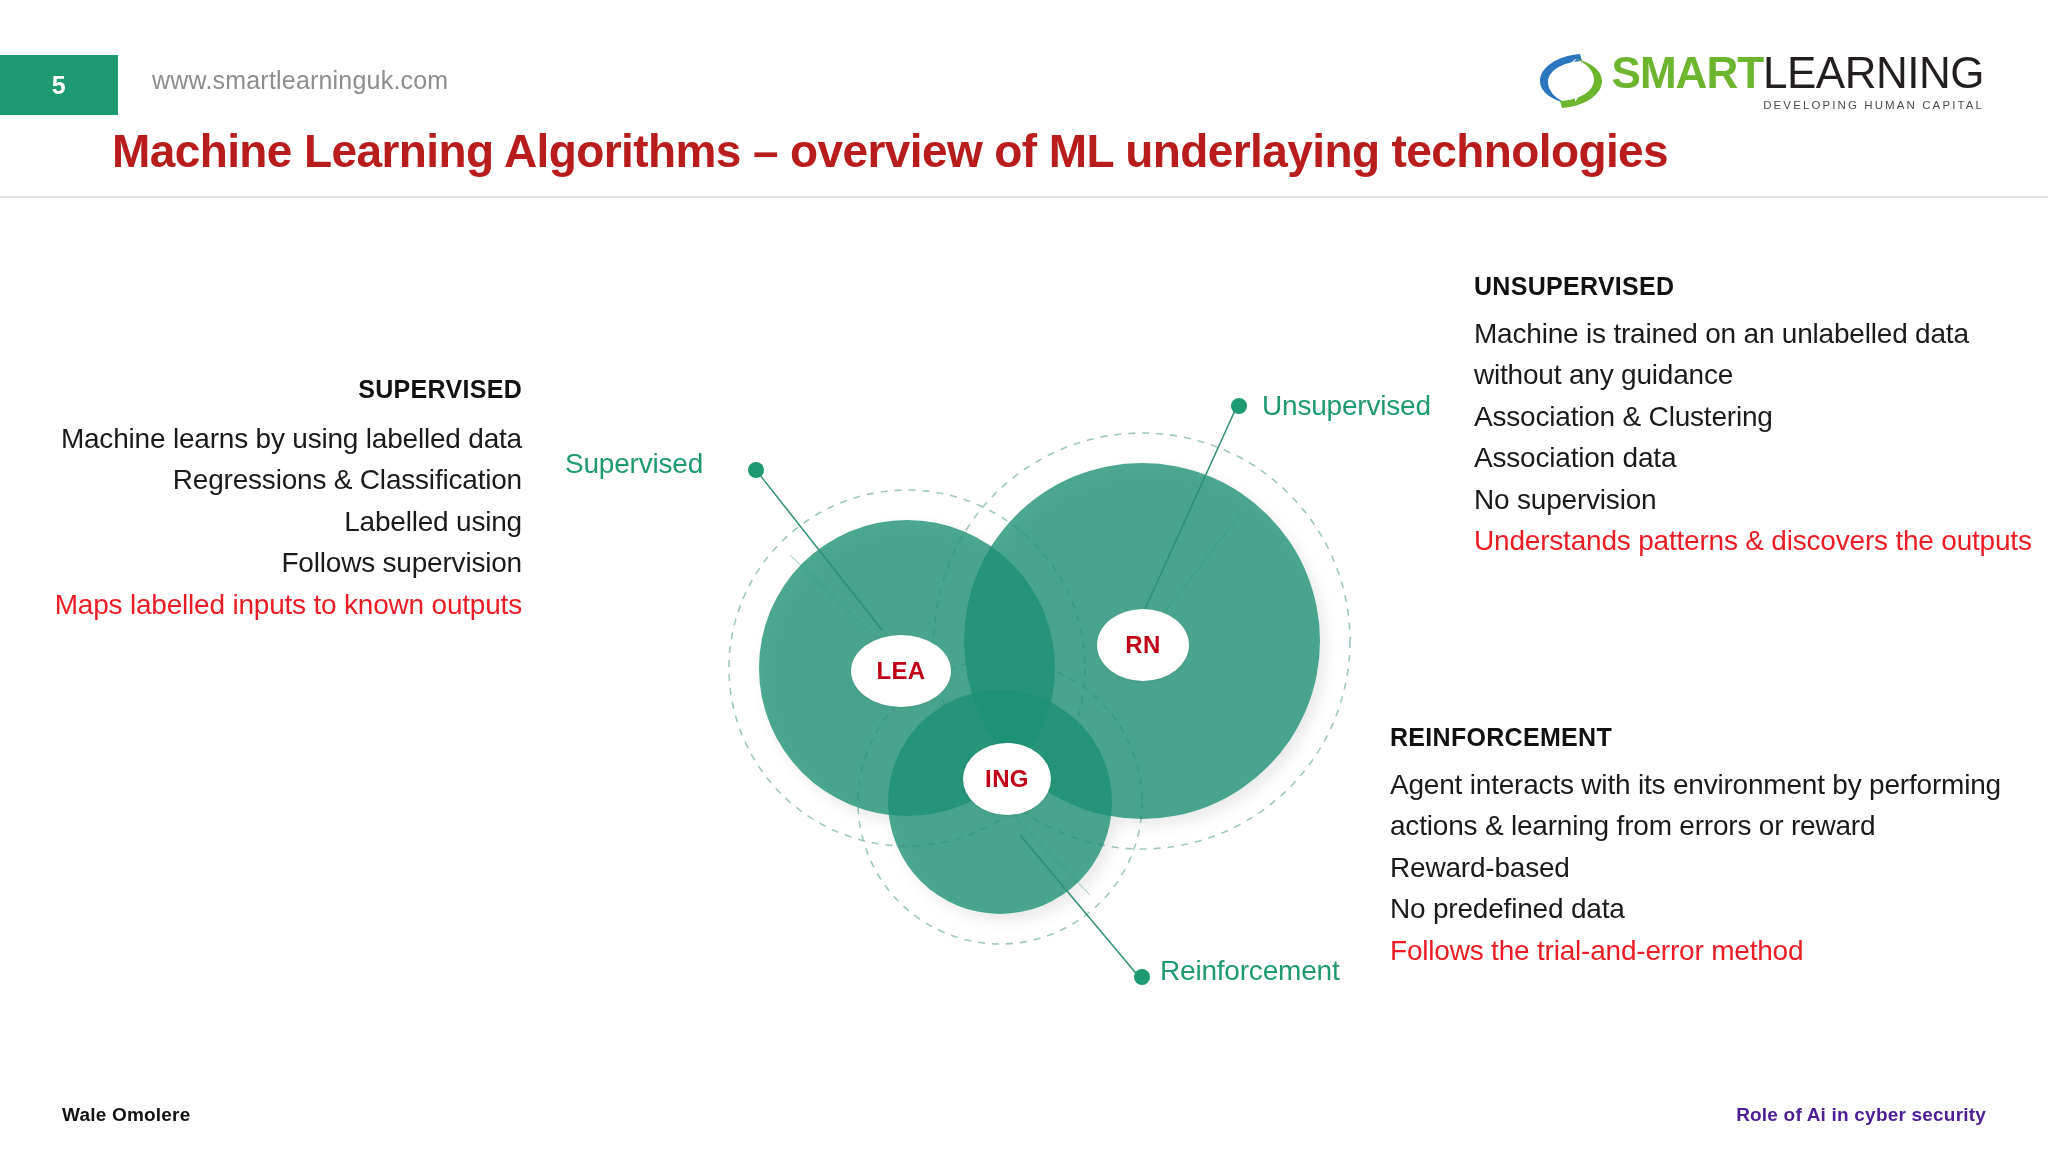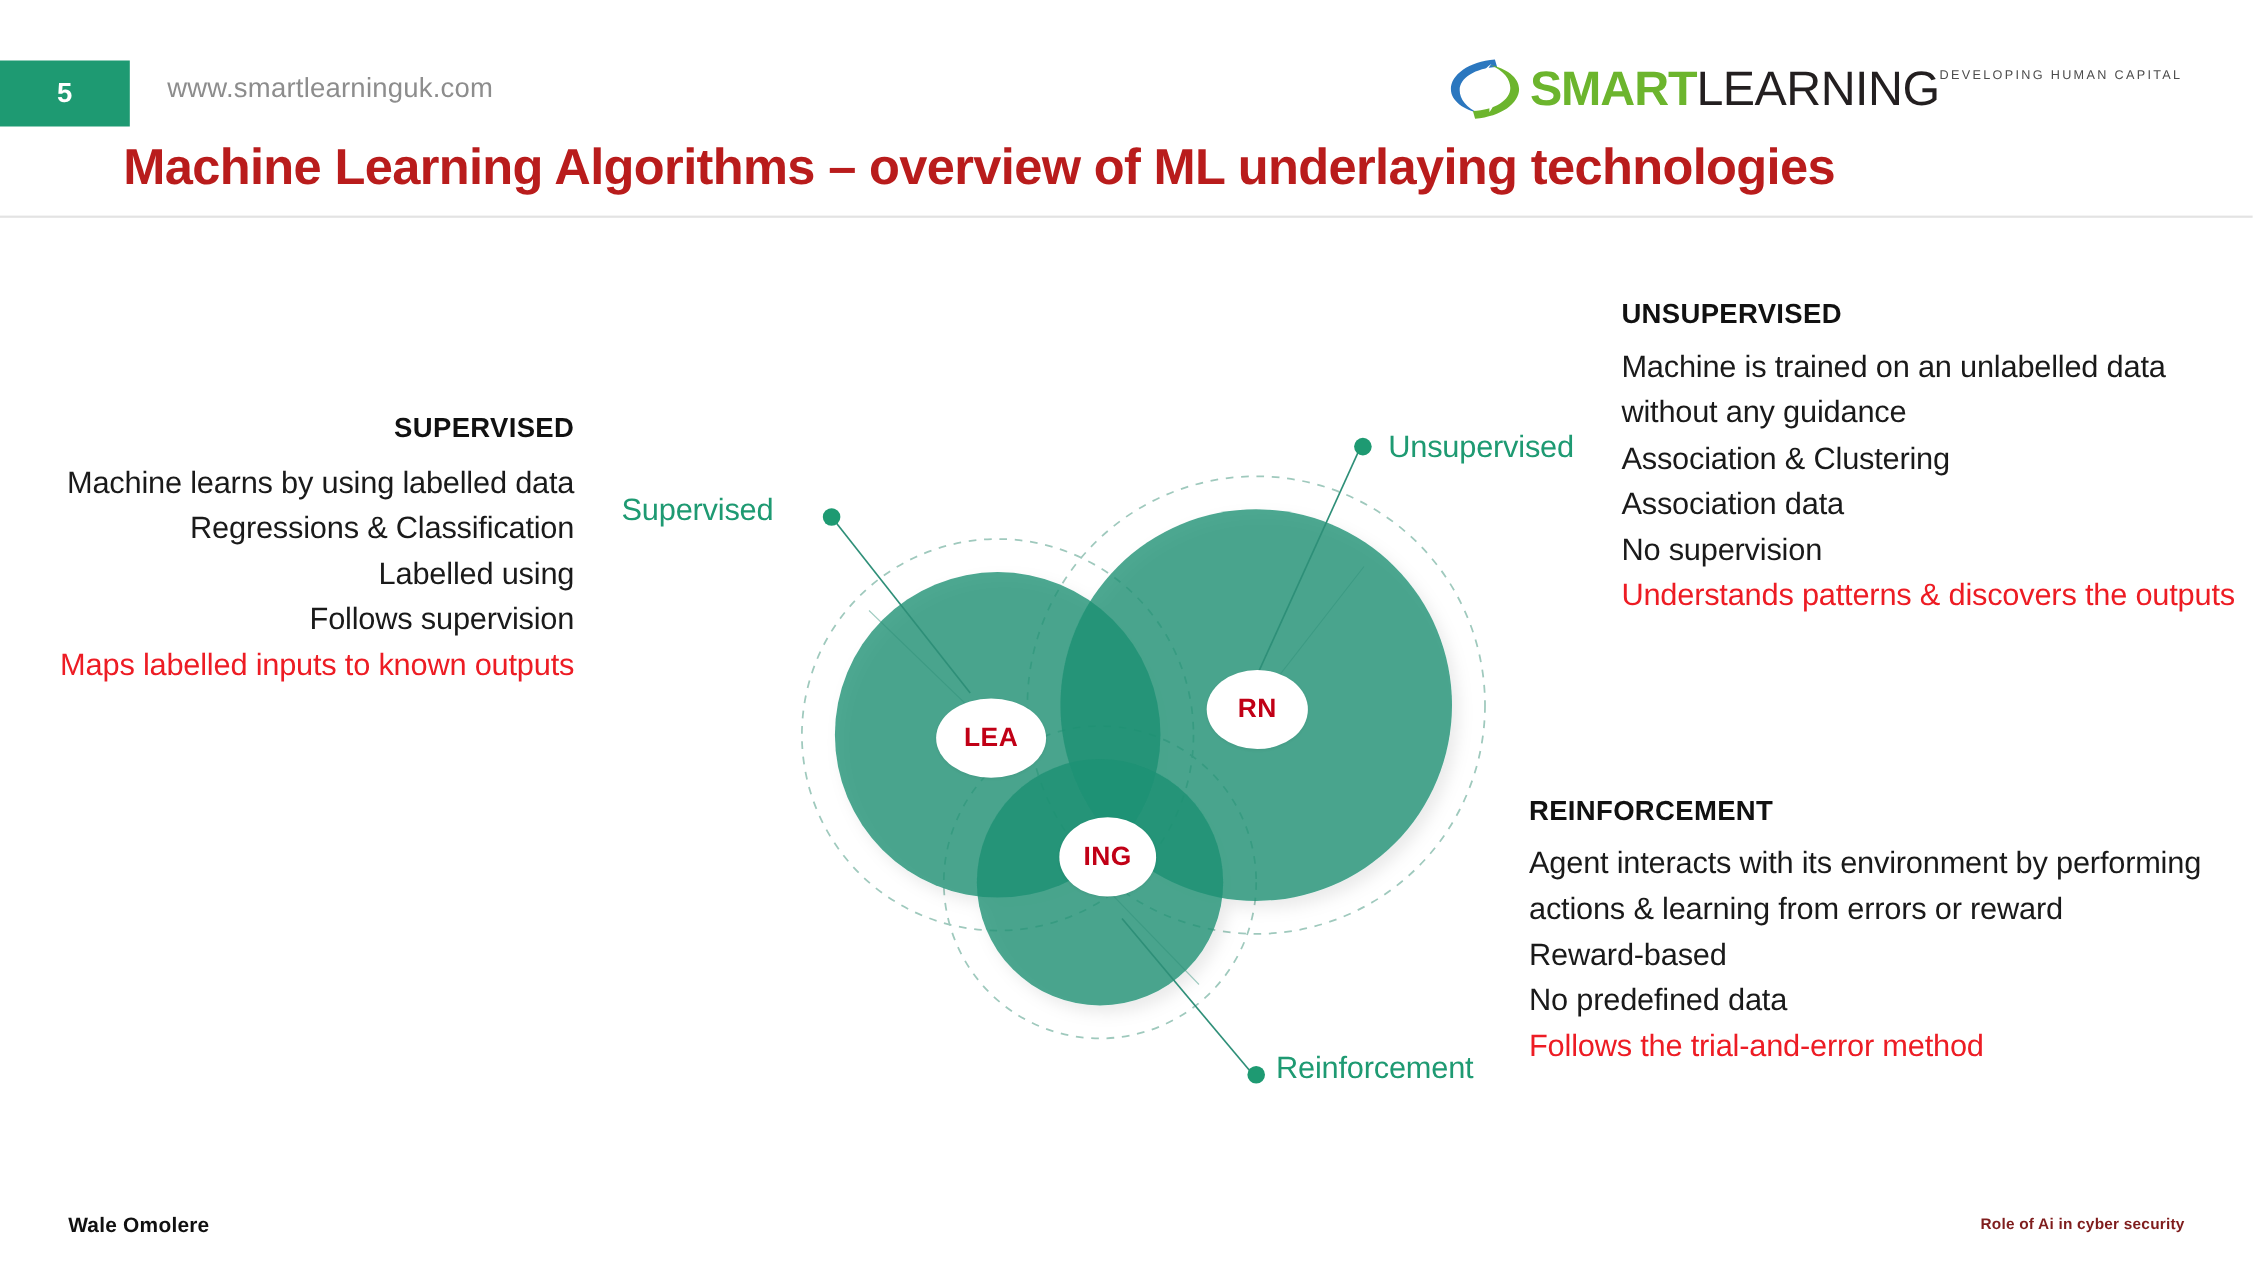--- a/index.html
+++ b/index.html
@@ -20,21 +20,21 @@
     font-size:25px;font-weight:700;letter-spacing:.5px;
   }
   .site-url{
     position:absolute;left:152px;top:66px;
     font-size:25px;color:#8d8d8d;font-weight:400;letter-spacing:.2px;
   }
 
   
   .logo{position:absolute;right:64px;top:44px;height:74px;display:flex;align-items:center;}
   .logo-mark{width:70px;height:70px;position:relative;margin-right:6px;}
-  .logo-text{display:flex;flex-direction:row;justify-content:center;line-height:1;}
+  .logo-text{display:flex;flex-direction:column;justify-content:center;line-height:1;}
   .logo-words{display:flex;align-items:baseline;}
   .logo-smart{font-size:44px;font-weight:700;color:#6CB52D;letter-spacing:-1px;}
   .logo-learning{font-size:44px;font-weight:300;color:#231F20;letter-spacing:-0.5px;}
   .logo-tag{font-size:11.5px;color:#4d4d4d;letter-spacing:2.1px;text-align:right;margin-top:5px;}
 
   .header-rule{
     position:absolute;left:0;top:196px;width:2048px;height:2px;
     background:#e3e3e3;
   }
 
@@ -99,21 +99,21 @@
   .bubble-rn{left:1097px;top:609px;width:92px;height:72px;font-size:24px;}
   .bubble-ing{left:963px;top:743px;width:88px;height:72px;font-size:24px;}
 
   
   .footer-left{
     position:absolute;left:62px;top:1104px;
     font-size:19px;font-weight:700;color:#111;letter-spacing:.2px;
   }
   .footer-right{
     position:absolute;right:62px;top:1104px;
-    font-size:14px;font-weight:700;color:#7f1d1d;letter-spacing:.2px;
+    font-size:19px;font-weight:700;color:#4c1d95;letter-spacing:.2px;
   }
 </style>
 </head>
 <body>
 
 <div class="slide">
 
   <div class="page-badge">
     <span>5</span>
   </div>

